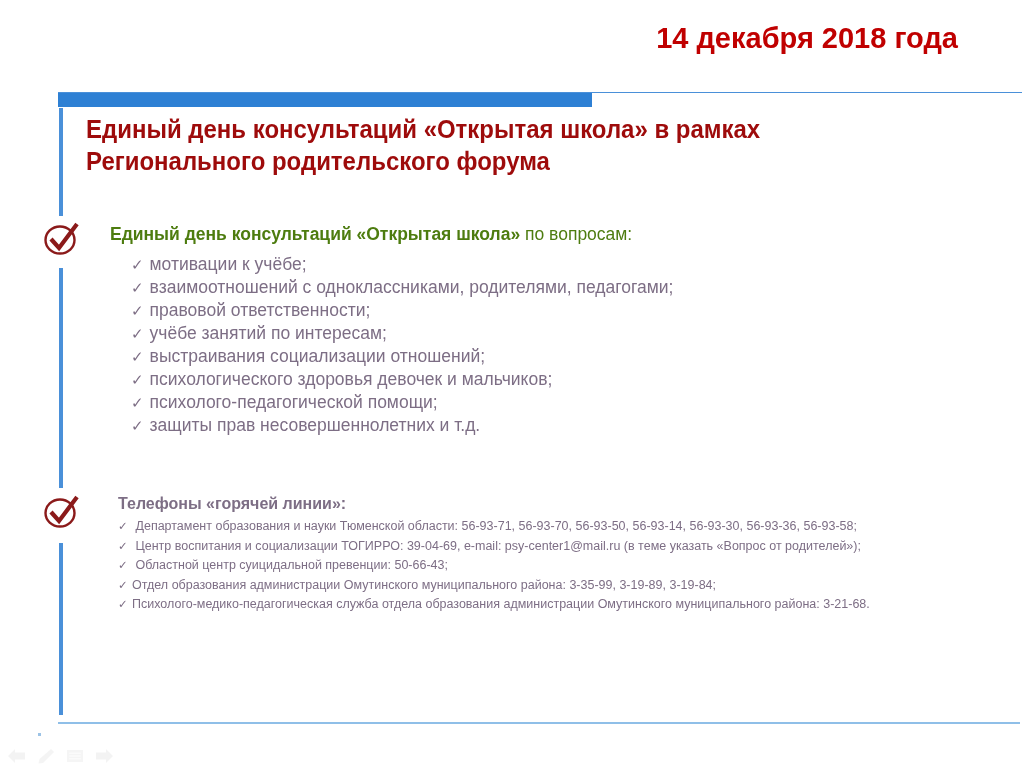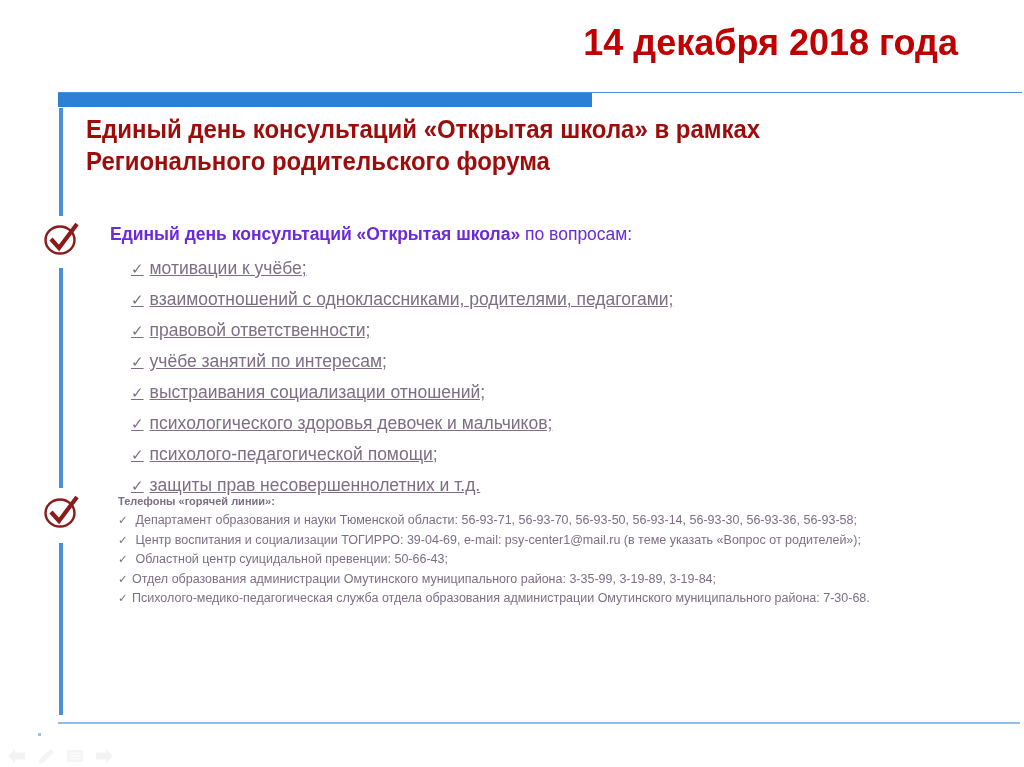--- a/index.html
+++ b/index.html
@@ -13,21 +13,21 @@
     position: relative;
     overflow: hidden;
     font-family: "Liberation Sans", sans-serif;
   }
 
   
   #date-header {
     position: absolute;
     top: 22px;
     right: 66px;
-    font-size: 36px;
+    font-size: 29px;
     font-weight: bold;
     color: #C00000;
     letter-spacing: 0px;
     white-space: nowrap;
   }
 
   
   #thin-top-rule {
     position: absolute;
     left: 58px;
@@ -79,53 +79,52 @@
   }
   #check-circle-1 { left: 42px; top: 219px; }
   #check-circle-2 { left: 42px; top: 492px; }
 
   
   #section-lead {
     position: absolute;
     left: 110px;
     top: 224px;
     font-size: 17.5px;
-    color: #6d28d9;
+    color: #4d7c0f;
     white-space: nowrap;
   }
   #section-lead .strong { font-weight: bold; }
 
   #topic-list {
     position: absolute;
     left: 131px;
     top: 253px;
     width: 820px;
   }
   #topic-list .topic-item {
     font-size: 17.5px;
     color: #7D6E85;
-    line-height: 30px;
+    line-height: 23px;
     white-space: nowrap;
-    text-decoration: underline;
   }
   #topic-list .tick {
     color: #7D6E85;
     font-size: 15px;
     margin-right: 6px;
   }
 
   
   #hotline-block {
     position: absolute;
     left: 118px;
     top: 495px;
     width: 812px;
   }
   #hotline-title {
-    font-size: 11px;
+    font-size: 16px;
     font-weight: bold;
     color: #7D6E85;
     margin-bottom: 5px;
   }
   .hotline-item {
     font-size: 12.5px;
     color: #7D6E85;
     line-height: 17.5px;
     padding-left: 20px;
     text-indent: -20px;
@@ -207,21 +206,21 @@
   <div class="topic-item"><span class="tick">✓</span><span>психолого-педагогической помощи;</span></div>
   <div class="topic-item"><span class="tick">✓</span><span>защиты прав несовершеннолетних и т.д.</span></div>
 </div>
 
 <div id="hotline-block">
   <div id="hotline-title">Телефоны «горячей линии»:</div>
   <div class="hotline-item"><span class="tick">✓</span><span> Департамент образования и науки Тюменской области: 56-93-71, 56-93-70, 56-93-50, 56-93-14, 56-93-30, 56-93-36, 56-93-58;</span></div>
   <div class="hotline-item"><span class="tick">✓</span><span> Центр воспитания и социализации ТОГИРРО: 39-04-69, e-mail: psy-center1@mail.ru (в теме указать «Вопрос от родителей»);</span></div>
   <div class="hotline-item"><span class="tick">✓</span><span> Областной центр суицидальной превенции: 50-66-43;</span></div>
   <div class="hotline-item"><span class="tick">✓</span><span>Отдел образования администрации Омутинского муниципального района: 3-35-99, 3-19-89, 3-19-84;</span></div>
-  <div class="hotline-item"><span class="tick">✓</span><span>Психолого-медико-педагогическая служба отдела образования администрации Омутинского муниципального района: 7-30-68.</span></div>
+  <div class="hotline-item"><span class="tick">✓</span><span>Психолого-медико-педагогическая служба отдела образования администрации Омутинского муниципального района: 3-21-68.</span></div>
 </div>
 
 <div id="bottom-rule"></div>
 <div id="tiny-dot"></div>
 
 <div id="bottom-toolbar">
   <svg class="tool-icon" width="20" height="16" viewBox="0 0 20 16">
     <path d="M9 1 L2 8 L9 15 L9 11.5 L19 11.5 L19 4.5 L9 4.5 Z" fill="#D9D9D9"></path>
   </svg>
   <svg class="tool-icon" width="18" height="16" viewBox="0 0 18 16">

